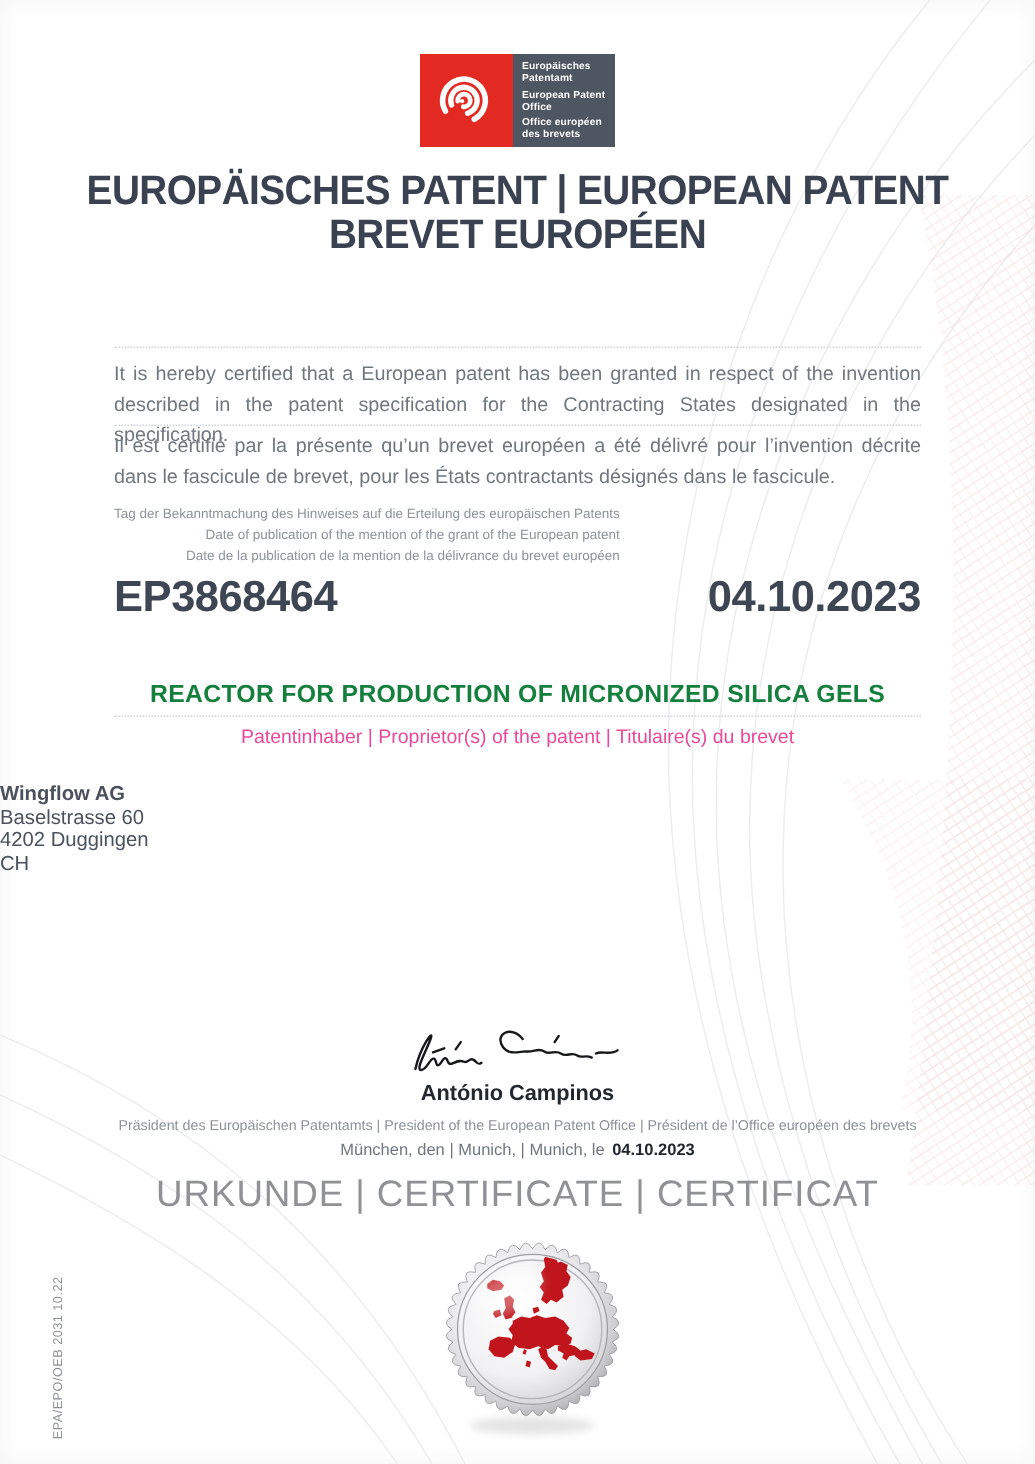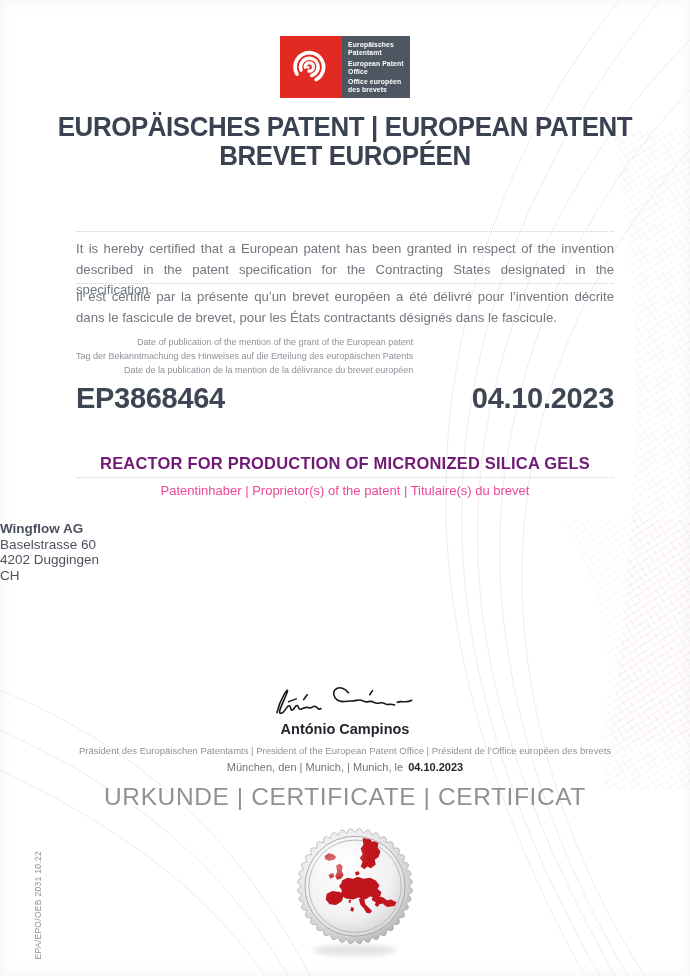--- a/index.html
+++ b/index.html
@@ -29,21 +29,21 @@
 
   
   .labels-row{position:absolute;top:336px;left:76px;width:538px;display:flex;justify-content:space-between;
     color:#8d929a;font-size:9px;line-height:1.55;}
   .labels-left{text-align:left;}
   .labels-right{text-align:right;}
 
   .numbers-row{position:absolute;top:382px;left:76px;width:538px;display:flex;justify-content:space-between;
     color:#3f4653;font-size:29px;font-weight:bold;letter-spacing:-.3px;}
 
-  .invention-title{position:absolute;top:454px;left:0;width:100%;text-align:center;color:#701a75;
+  .invention-title{position:absolute;top:454px;left:0;width:100%;text-align:center;color:#15803d;
     font-size:16.5px;font-weight:bold;letter-spacing:.2px;}
   .proprietor-heading{position:absolute;top:483px;left:0;width:100%;text-align:center;color:#ec4899;
     font-size:13px;}
 
   .proprietor{position:absolute;top:521px;left:0;width:100%;text-align:left;color:#4b525e;
     font-size:13.5px;line-height:15.5px;}
   .proprietor .pname{font-weight:bold;}
 
   .sig-wrap{position:absolute;top:681px;left:50%;transform:translateX(-50%);width:230px;height:44px;}
   .president-name{position:absolute;top:721px;left:0;width:100%;text-align:center;color:#23272e;
@@ -109,22 +109,22 @@
     <span class="tline">BREVET EUROPÉEN</span>
   </div>
 
   <div class="dotline" style="top:231px"></div>
   <div class="para" style="top:239px">It is hereby certified that a European patent has been granted in respect of the invention described in the patent specification for the Contracting States designated in the specification.</div>
   <div class="dotline" style="top:283px"></div>
   <div class="para" style="top:287px">Il est certifié par la présente qu’un brevet européen a été délivré pour l’invention décrite dans le fascicule de brevet, pour les États contractants désignés dans le fascicule.</div>
 
   <div class="labels-row">
     <div class="labels-right">
+      <div>Tag der Bekanntmachung des Hinweises auf die Erteilung des europäischen Patents</div>
       <div>Date of publication of the mention of the grant of the European patent</div>
-      <div>Tag der Bekanntmachung des Hinweises auf die Erteilung des europäischen Patents</div>
       <div>Date de la publication de la mention de la délivrance du brevet européen</div>
     </div>
   </div>
 
   <div class="numbers-row">
     <div>EP3868464</div>
     <div>04.10.2023</div>
   </div>
 
   <div class="invention-title">REACTOR FOR PRODUCTION OF MICRONIZED SILICA GELS</div>

